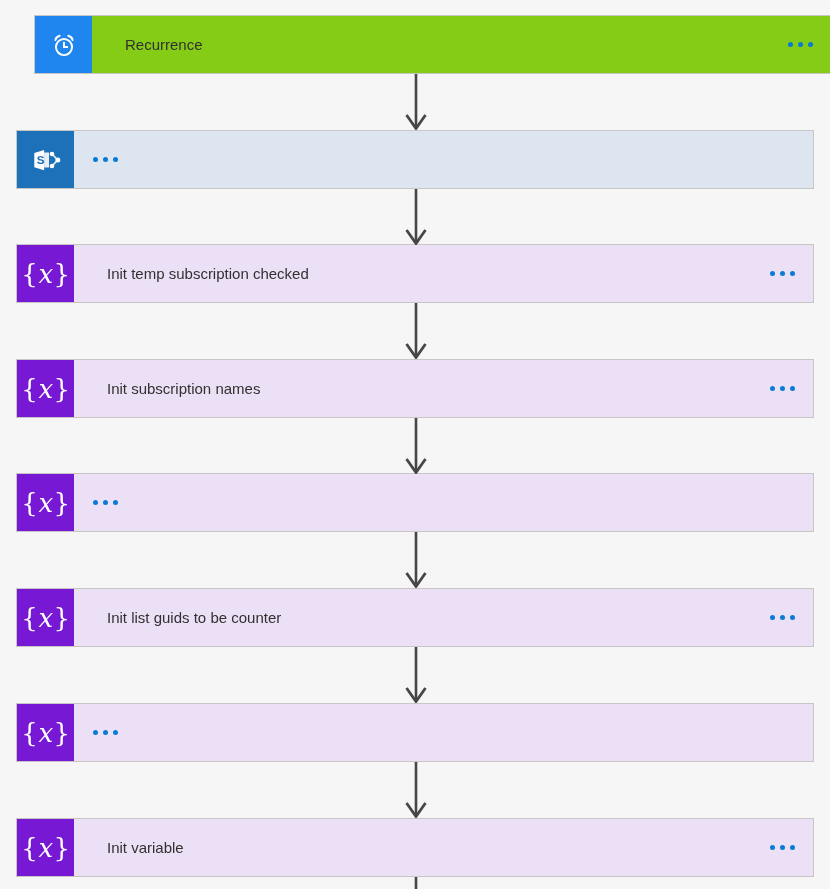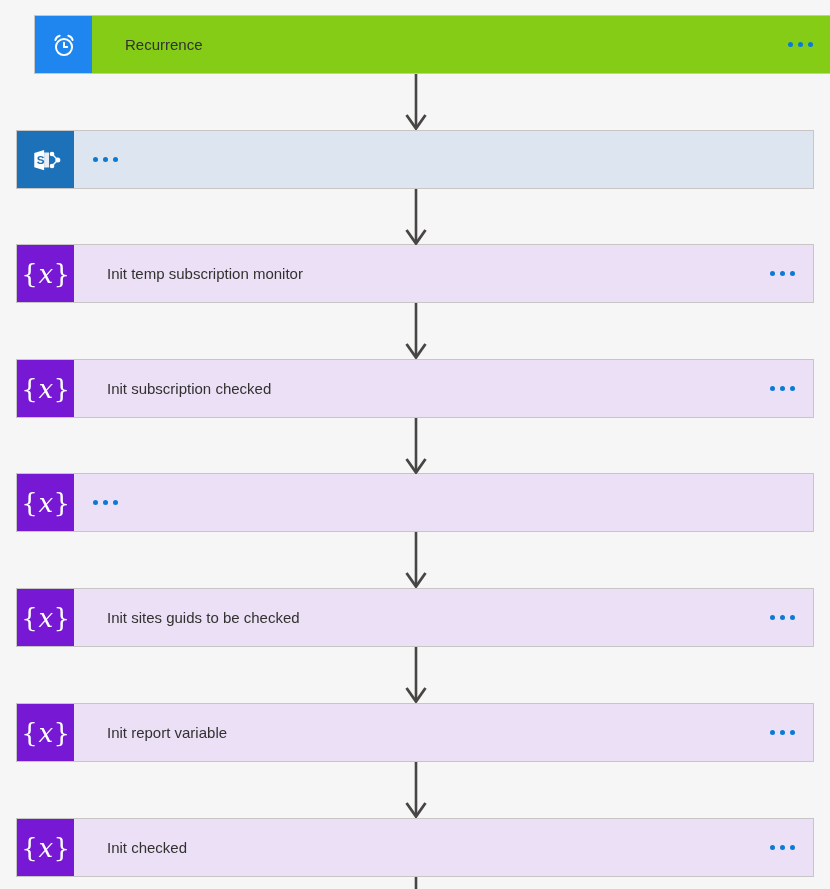--- a/index.html
+++ b/index.html
@@ -154,75 +154,74 @@
       <div class="overflow-menu" title="More commands">
         <span class="dot"></span>
         <span class="dot"></span>
         <span class="dot"></span>
       </div>
     </div>
     <div class="action-card tone-purple" style="top: 244px;">
       <div class="icon-tile bg-variable">
         <span class="var-glyph"><span>{</span><i>x</i><span>}</span></span>
       </div>
-      <div class="card-label">Init temp subscription monitor</div>
+      <div class="card-label">Init temp subscription checked</div>
       <div class="overflow-menu" title="More commands">
         <span class="dot"></span>
         <span class="dot"></span>
         <span class="dot"></span>
       </div>
     </div>
     <div class="action-card tone-purple" style="top: 359px;">
       <div class="icon-tile bg-variable">
         <span class="var-glyph"><span>{</span><i>x</i><span>}</span></span>
       </div>
-      <div class="card-label">Init subscription checked</div>
+      <div class="card-label">Init subscription names</div>
       <div class="overflow-menu" title="More commands">
         <span class="dot"></span>
         <span class="dot"></span>
         <span class="dot"></span>
       </div>
     </div>
     <div class="action-card tone-purple" style="top: 473px;">
       <div class="icon-tile bg-variable">
         <span class="var-glyph"><span>{</span><i>x</i><span>}</span></span>
       </div>
       <div class="overflow-menu" title="More commands">
         <span class="dot"></span>
         <span class="dot"></span>
         <span class="dot"></span>
       </div>
     </div>
     <div class="action-card tone-purple" style="top: 588px;">
       <div class="icon-tile bg-variable">
         <span class="var-glyph"><span>{</span><i>x</i><span>}</span></span>
       </div>
-      <div class="card-label">Init sites guids to be checked</div>
+      <div class="card-label">Init list guids to be counter</div>
       <div class="overflow-menu" title="More commands">
         <span class="dot"></span>
         <span class="dot"></span>
         <span class="dot"></span>
       </div>
     </div>
     <div class="action-card tone-purple" style="top: 703px;">
       <div class="icon-tile bg-variable">
         <span class="var-glyph"><span>{</span><i>x</i><span>}</span></span>
       </div>
-      <div class="card-label">Init report variable</div>
       <div class="overflow-menu" title="More commands">
         <span class="dot"></span>
         <span class="dot"></span>
         <span class="dot"></span>
       </div>
     </div>
     <div class="action-card tone-purple" style="top: 818px;">
       <div class="icon-tile bg-variable">
         <span class="var-glyph"><span>{</span><i>x</i><span>}</span></span>
       </div>
-      <div class="card-label">Init checked</div>
+      <div class="card-label">Init variable</div>
       <div class="overflow-menu" title="More commands">
         <span class="dot"></span>
         <span class="dot"></span>
         <span class="dot"></span>
       </div>
     </div>
     <div class="connector" style="top: 74px;">
       <svg width="36" height="56" viewBox="0 0 36 56" aria-hidden="true">
         <line x1="18" y1="0" x2="18" y2="53" stroke="#484644" stroke-width="2.6"></line>
         <path d="M8.5 41 L18 54.5 L27.5 41" fill="none" stroke="#484644" stroke-width="2.8" stroke-linecap="butt" stroke-linejoin="miter"></path>

